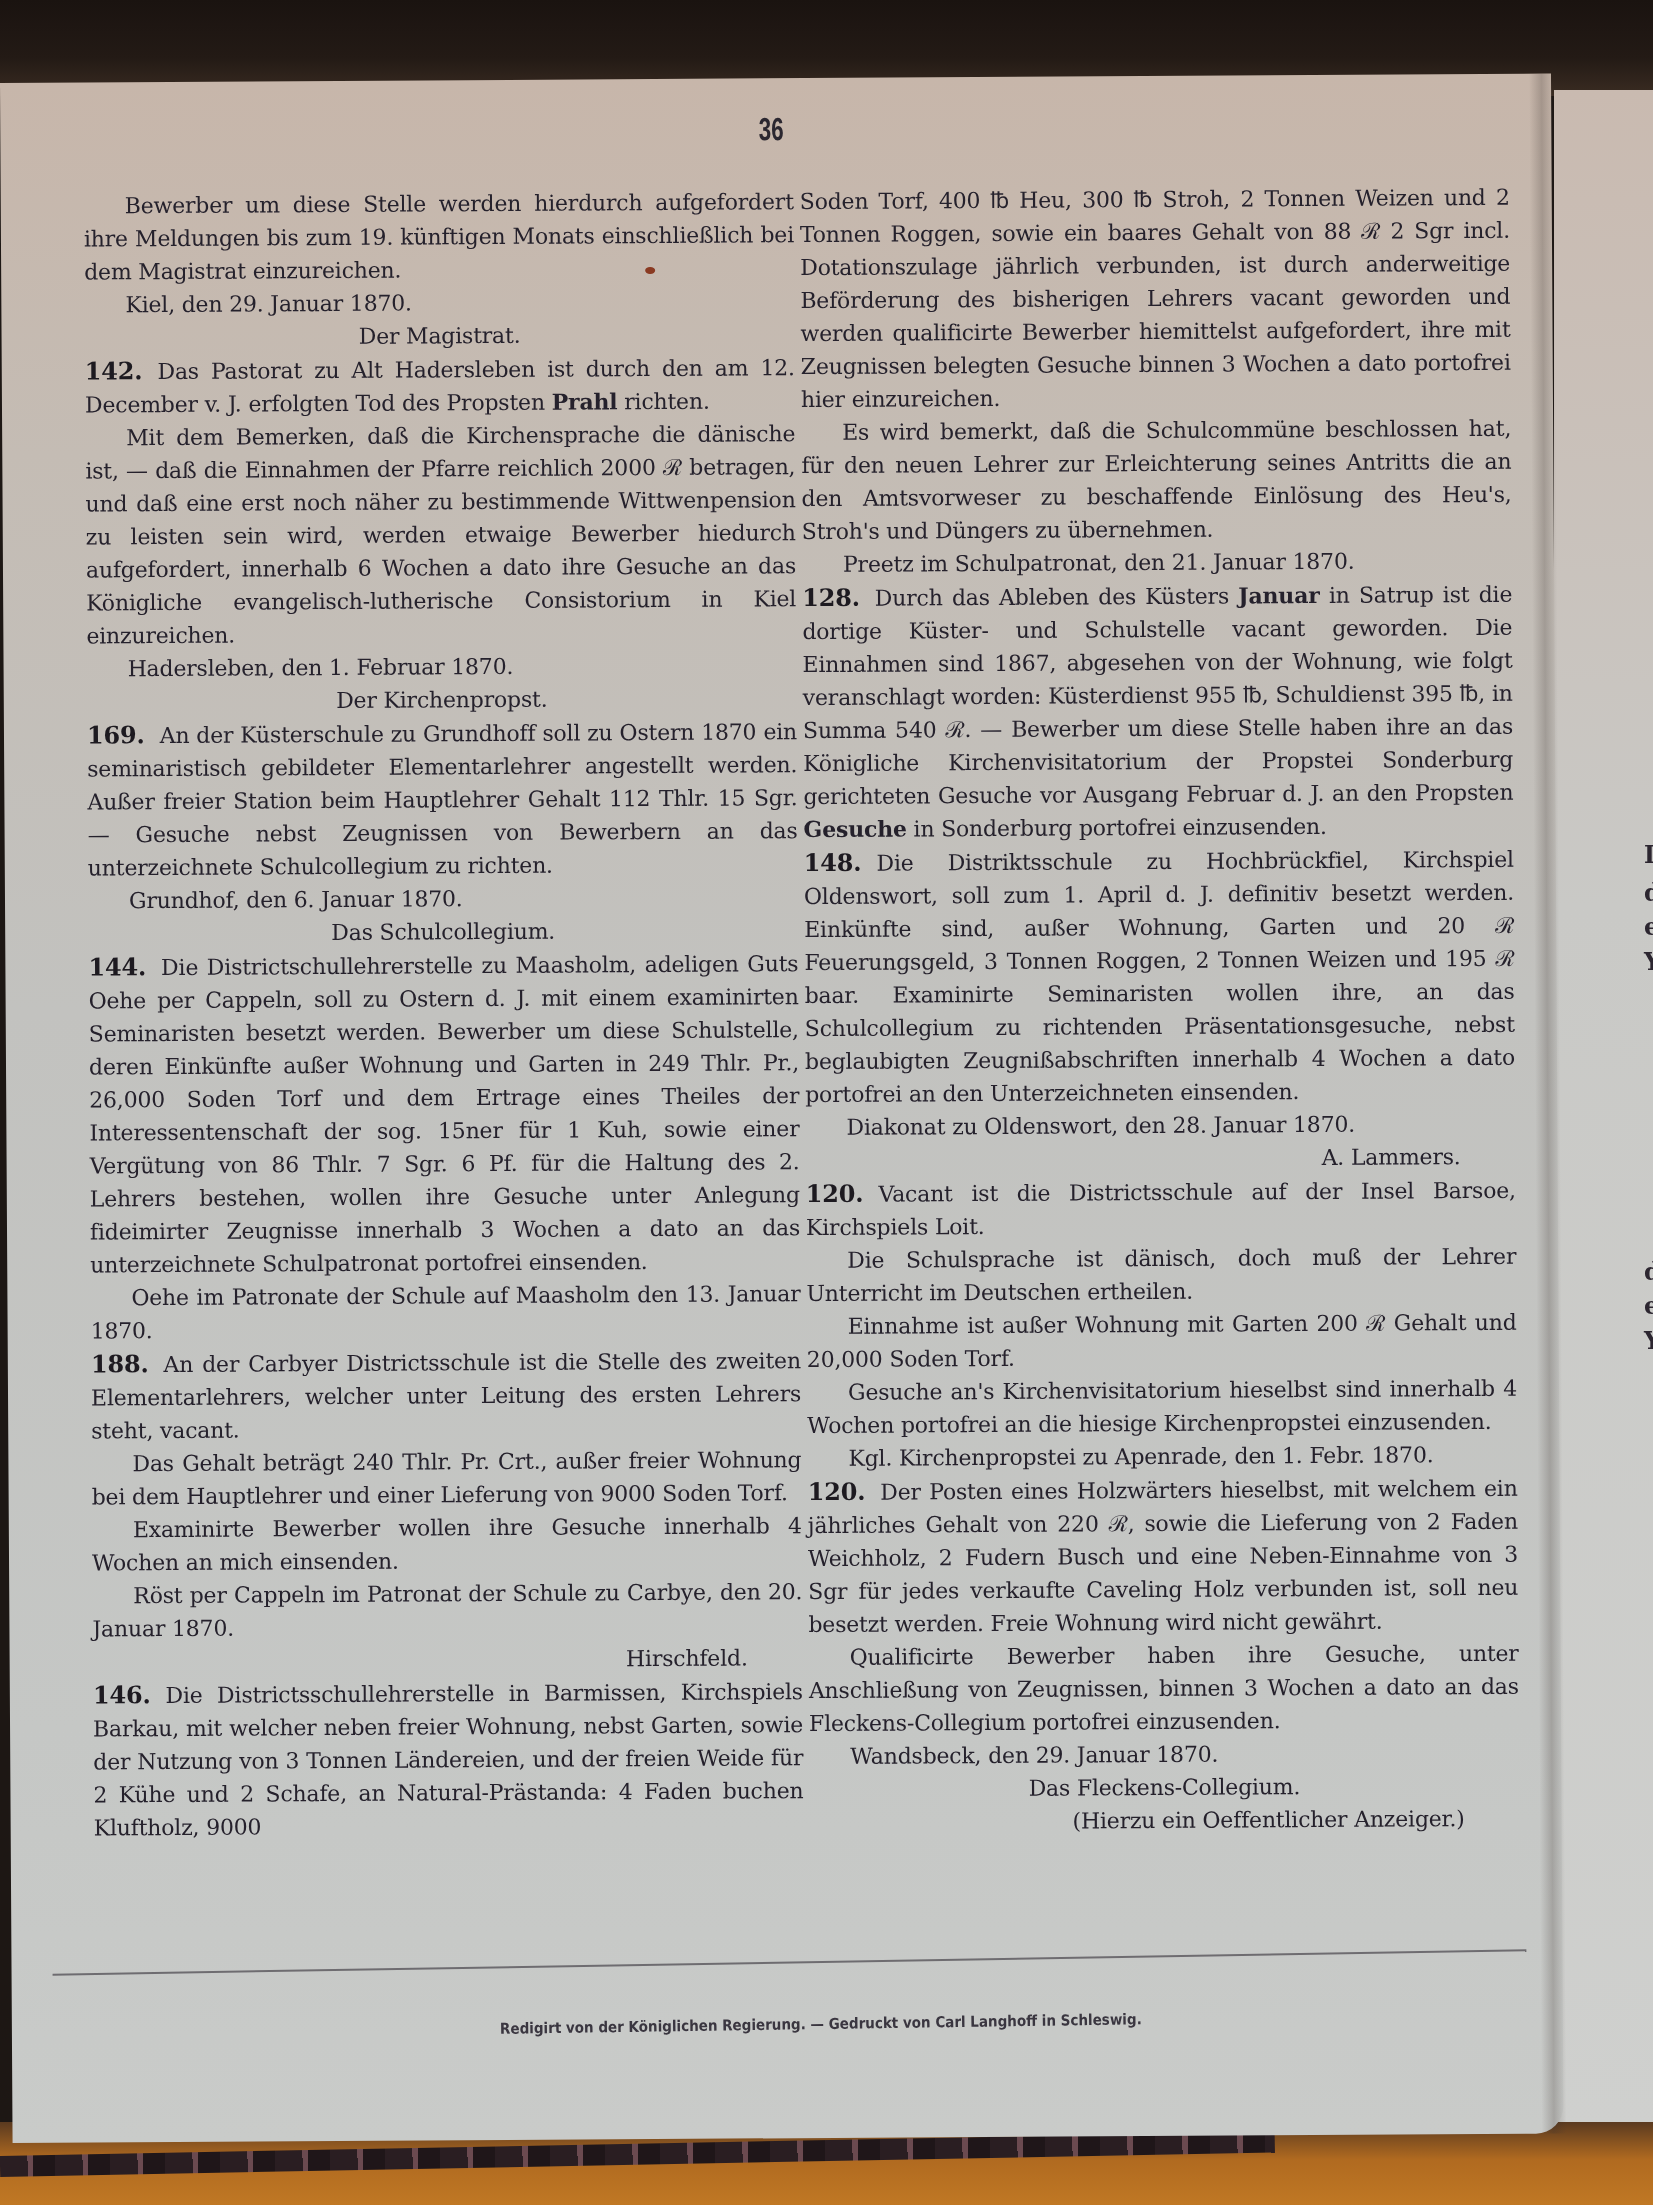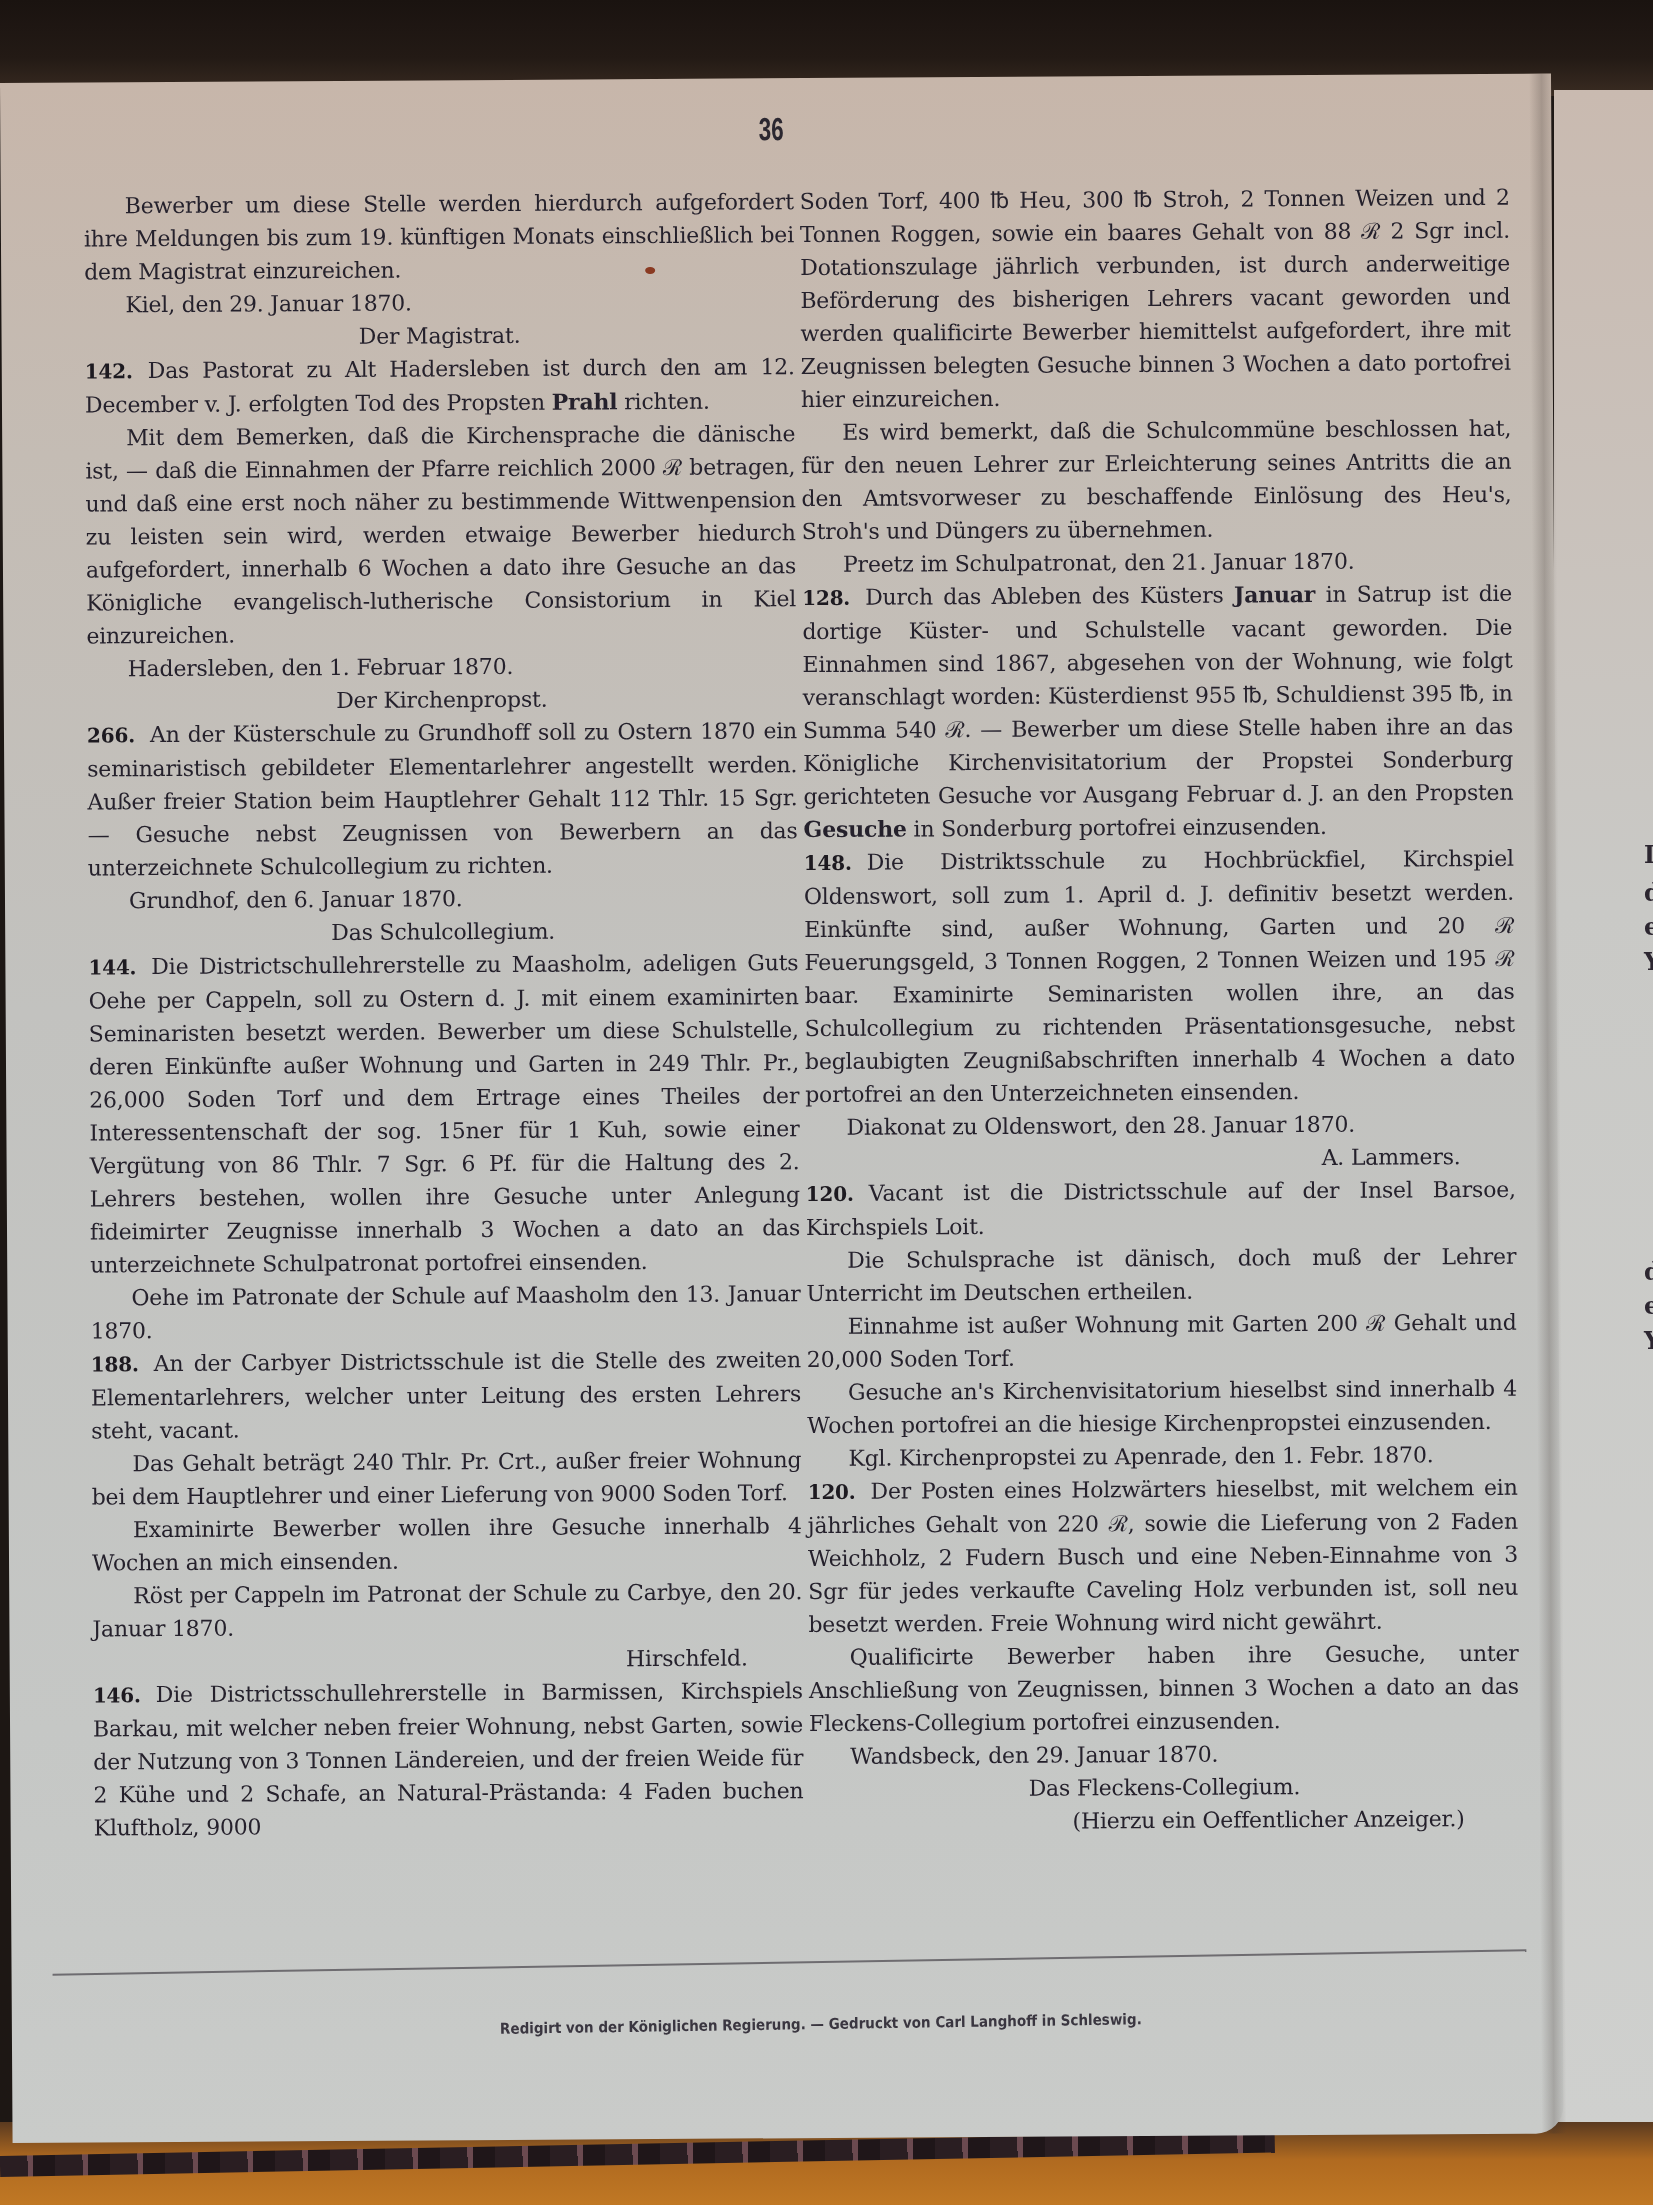--- a/index.html
+++ b/index.html
@@ -54,21 +54,21 @@
     color: #25212c; text-align: justify;
     letter-spacing: -0.2px;
   }
   .col-left { left: 83px; }
   .col-right { left: 799px; }
   .column p { text-indent: 0; }
   .column p.indent { text-indent: 41px; }
   .column p.place { text-indent: 41px; }
   .column p.sign { text-align: center; }
   .column p.sign-right { text-align: right; padding-right: 55px; }
-  .num { font-weight: bold; font-size: 20px; color: #1d1a20; margin-right: 15px; }
+  .num { font-weight: bold; font-size: 24px; color: #1d1a20; margin-right: 15px; }
   .bold-name { font-weight: bold; font-size: 22px; }
   .divider-line {
     position: absolute; left: 41px; top: 1891px; width: 1474px; height: 2.1px;
     background: #6e6c70; transform: rotate(-0.6deg); transform-origin: left center;
   }
   .footer {
     position: absolute; left: 413px; top: 1937px; width: 792px; text-align: center;
     font-family: "DejaVu Sans Condensed", "DejaVu Sans", sans-serif;
     font-size: 15px; font-weight: bold; color: #3a3640;
     transform: rotate(-0.5deg);
@@ -103,21 +103,21 @@
     <p>
       <span class="num">142.</span><span>Das Pastorat zu Alt Hadersleben ist durch den am 12. December v. J. erfolgten Tod des Propsten</span>
       <span class="bold-name">Prahl</span>
       <span>richten.</span>
     </p>
     <p class="indent">Mit dem Bemerken, daß die Kirchensprache die dänische ist, — daß die Einnahmen der Pfarre reichlich 2000 ℛ betragen, und daß eine erst noch näher zu bestimmende Wittwenpension zu leisten sein wird, werden etwaige Bewerber hiedurch aufgefordert, innerhalb 6 Wochen a dato ihre Gesuche an das Königliche evangelisch-lutherische Consistorium in Kiel einzureichen.</p>
     <p class="place">Hadersleben, den 1. Februar 1870.</p>
     <p class="sign">Der Kirchenpropst.</p>
 
     <p>
-      <span class="num">266.</span><span>An der Küsterschule zu Grundhoff soll zu Ostern 1870 ein seminaristisch gebildeter Elementarlehrer angestellt werden. Außer freier Station beim Hauptlehrer Gehalt 112 Thlr. 15 Sgr. — Gesuche nebst Zeugnissen von Bewerbern an das unterzeichnete Schulcollegium zu richten.</span>
+      <span class="num">169.</span><span>An der Küsterschule zu Grundhoff soll zu Ostern 1870 ein seminaristisch gebildeter Elementarlehrer angestellt werden. Außer freier Station beim Hauptlehrer Gehalt 112 Thlr. 15 Sgr. — Gesuche nebst Zeugnissen von Bewerbern an das unterzeichnete Schulcollegium zu richten.</span>
     </p>
     <p class="place">Grundhof, den 6. Januar 1870.</p>
     <p class="sign">Das Schulcollegium.</p>
 
     <p>
       <span class="num">144.</span><span>Die Districtschullehrerstelle zu Maasholm, adeligen Guts Oehe per Cappeln, soll zu Ostern d. J. mit einem examinirten Seminaristen besetzt werden. Bewerber um diese Schulstelle, deren Einkünfte außer Wohnung und Garten in 249 Thlr. Pr., 26,000 Soden Torf und dem Ertrage eines Theiles der Interessentenschaft der sog. 15ner für 1 Kuh, sowie einer Vergütung von 86 Thlr. 7 Sgr. 6 Pf. für die Haltung des 2. Lehrers bestehen, wollen ihre Gesuche unter Anlegung fideimirter Zeugnisse innerhalb 3 Wochen a dato an das unterzeichnete Schulpatronat portofrei einsenden.</span>
     </p>
     <p class="place">Oehe im Patronate der Schule auf Maasholm den 13. Januar 1870.</p>
 
     <p>

